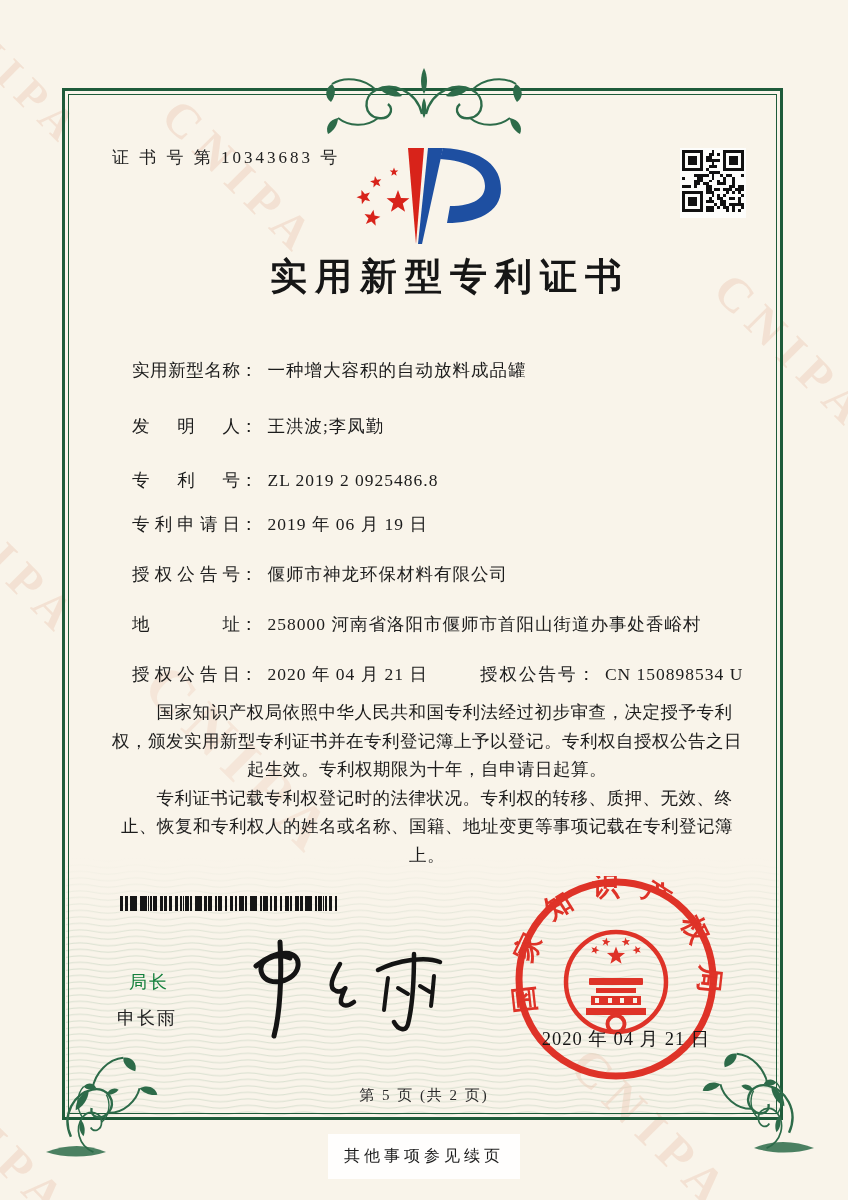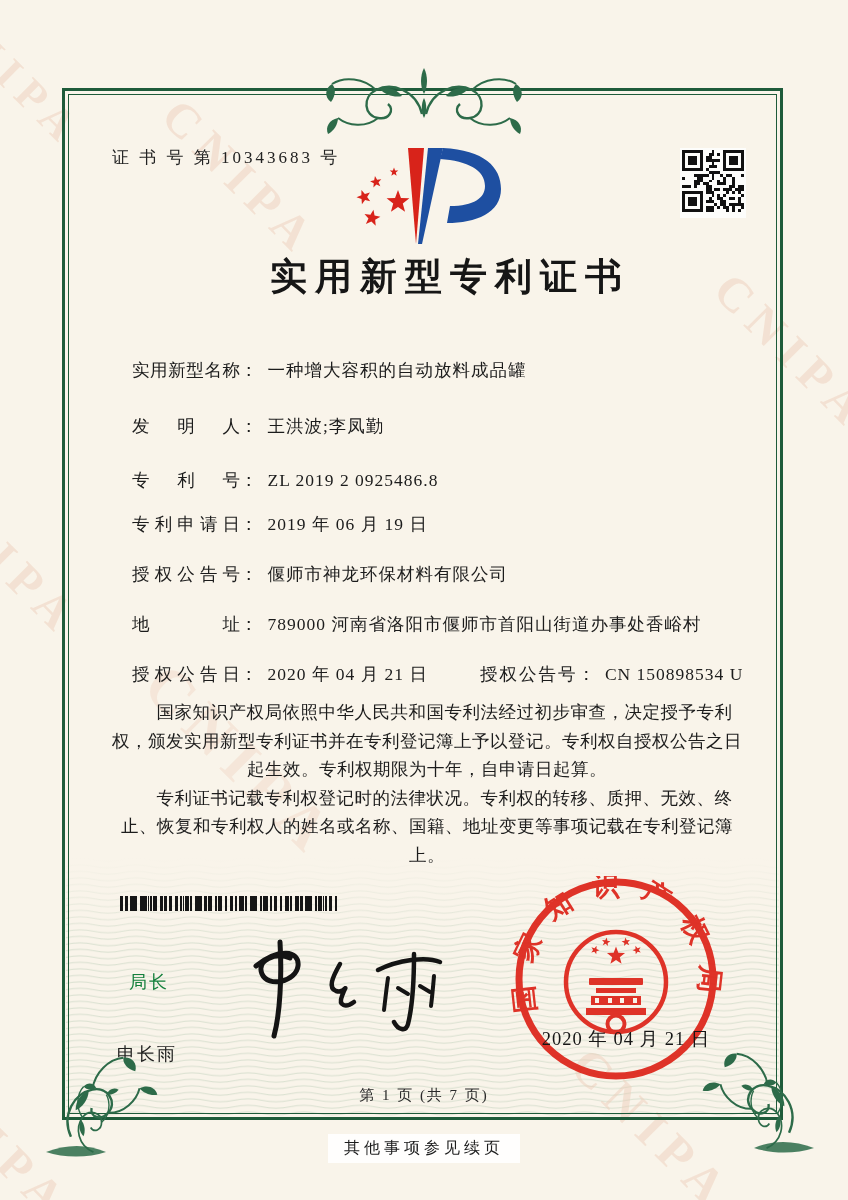--- a/index.html
+++ b/index.html
@@ -47,32 +47,32 @@
 
   .barcode{position:absolute;left:120px;top:896px;width:217px;height:15px;
       background:
         repeating-linear-gradient(90deg,#151515 0 2px,transparent 2px 5px),
         repeating-linear-gradient(90deg,#151515 0 1px,transparent 1px 7px),
         repeating-linear-gradient(90deg,#151515 0 3px,transparent 3px 11px);}
 
   .signer-title{position:absolute;left:117px;top:970px;font-size:18px;
       font-family:"Liberation Sans","DejaVu Sans",sans-serif;font-weight:500;color:#15803d;letter-spacing:2px;margin-left:12px;}
   .signer-name{position:absolute;left:117px;top:1006px;font-size:18px;
-      font-family:"Liberation Sans","DejaVu Sans",sans-serif;font-weight:500;color:#222;letter-spacing:2px;margin-top:36px;}
+      font-family:"Liberation Sans","DejaVu Sans",sans-serif;font-weight:500;color:#222;letter-spacing:2px;}
   .signature{position:absolute;left:228px;top:936px;}
 
   .seal{position:absolute;left:502px;top:876px;}
   .seal-date{position:absolute;left:522px;top:1026px;width:208px;text-align:center;
       font-size:18.5px;color:#161616;letter-spacing:1px;}
 
   .page-footer{position:absolute;left:0;top:1086px;width:100%;text-align:center;
       font-size:15px;color:#2a2a2a;letter-spacing:2px;}
 
   .note{position:absolute;left:50%;top:1134px;transform:translateX(-50%);
-      background:rgba(255,255,255,.88);padding:4px 16px;font-size:16px;
+      background:rgba(255,255,255,.88);padding:12px 16px;font-size:16px;
       color:#1c1c1c;letter-spacing:4px;white-space:nowrap;z-index:3;}
 
   .orn-top{position:absolute;left:50%;top:58px;transform:translateX(-50%);color:var(--orn);z-index:4;}
   .orn-bl{position:absolute;left:36px;top:1052px;color:var(--orn);z-index:4;}
   .orn-br{position:absolute;left:664px;top:1048px;color:var(--orn);z-index:4;}
 </style>
 </head>
 <body>
 
 <div class="page">
@@ -289,21 +289,21 @@
     <div class="frow" style="top:468px">
       <span class="flabel">专利号</span><span class="fcolon">：</span><span class="fvalue">ZL 2019 2 0925486.8</span>
     </div>
     <div class="frow" style="top:512px">
       <span class="flabel">专利申请日</span><span class="fcolon">：</span><span class="fvalue">2019 年 06 月 19 日</span>
     </div>
     <div class="frow" style="top:562px">
       <span class="flabel">授权公告号</span><span class="fcolon">：</span><span class="fvalue">偃师市神龙环保材料有限公司</span>
     </div>
     <div class="frow" style="top:612px">
-      <span class="flabel">地址</span><span class="fcolon">：</span><span class="fvalue">789000 河南省洛阳市偃师市首阳山街道办事处香峪村</span>
+      <span class="flabel">地址</span><span class="fcolon">：</span><span class="fvalue">258000 河南省洛阳市偃师市首阳山街道办事处香峪村</span>
     </div>
     <div class="frow" style="top:662px">
       <span class="flabel">授权公告日</span><span class="fcolon">：</span><span class="fvalue">2020 年 04 月 21 日</span><span class="grant2"><span class="flabel2">授权公告号</span><span class="fcolon">：</span><span class="fvalue">CN 150898534 U</span></span>
     </div>
 
     <div class="body-text">
       <p>国家知识产权局依照中华人民共和国专利法经过初步审查，决定授予专利权，颁发实用新型专利证书并在专利登记簿上予以登记。专利权自授权公告之日起生效。专利权期限为十年，自申请日起算。</p>
       <p>专利证书记载专利权登记时的法律状况。专利权的转移、质押、无效、终止、恢复和专利权人的姓名或名称、国籍、地址变更等事项记载在专利登记簿上。</p>
     </div>
 
@@ -349,17 +349,17 @@
           <rect x="-8" y="16" width="4" height="5" fill="#f9f4ea"></rect>
           <rect x="4" y="16" width="4" height="5" fill="#f9f4ea"></rect>
           <rect x="17" y="16" width="4" height="5" fill="#f9f4ea"></rect>
           <rect x="-30" y="26" width="60" height="7"></rect>
           <circle cy="42" r="8.5" fill="none" stroke="#dd2318" stroke-width="4"></circle>
         </g>
       </g>
     </svg>
     <div class="seal-date">2020 年 04 月 21 日</div>
 
-    <div class="page-footer">第 1 页 (共 7 页)</div>
+    <div class="page-footer">第 5 页 (共 2 页)</div>
   </div>
 
   <div class="note">其他事项参见续页</div>
 </div>
 
 </body></html>

